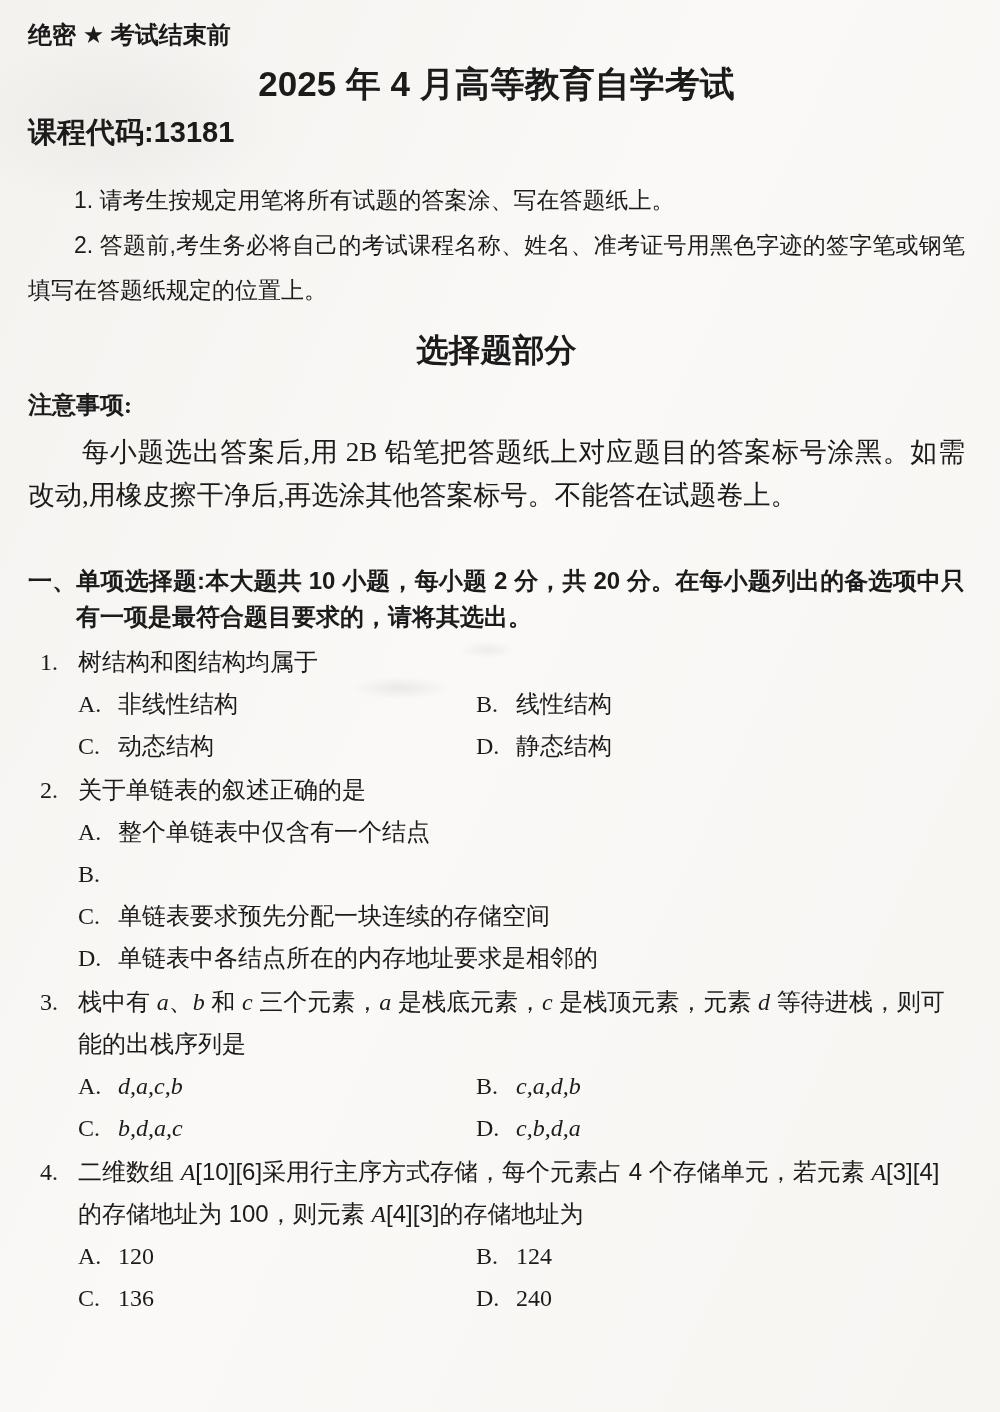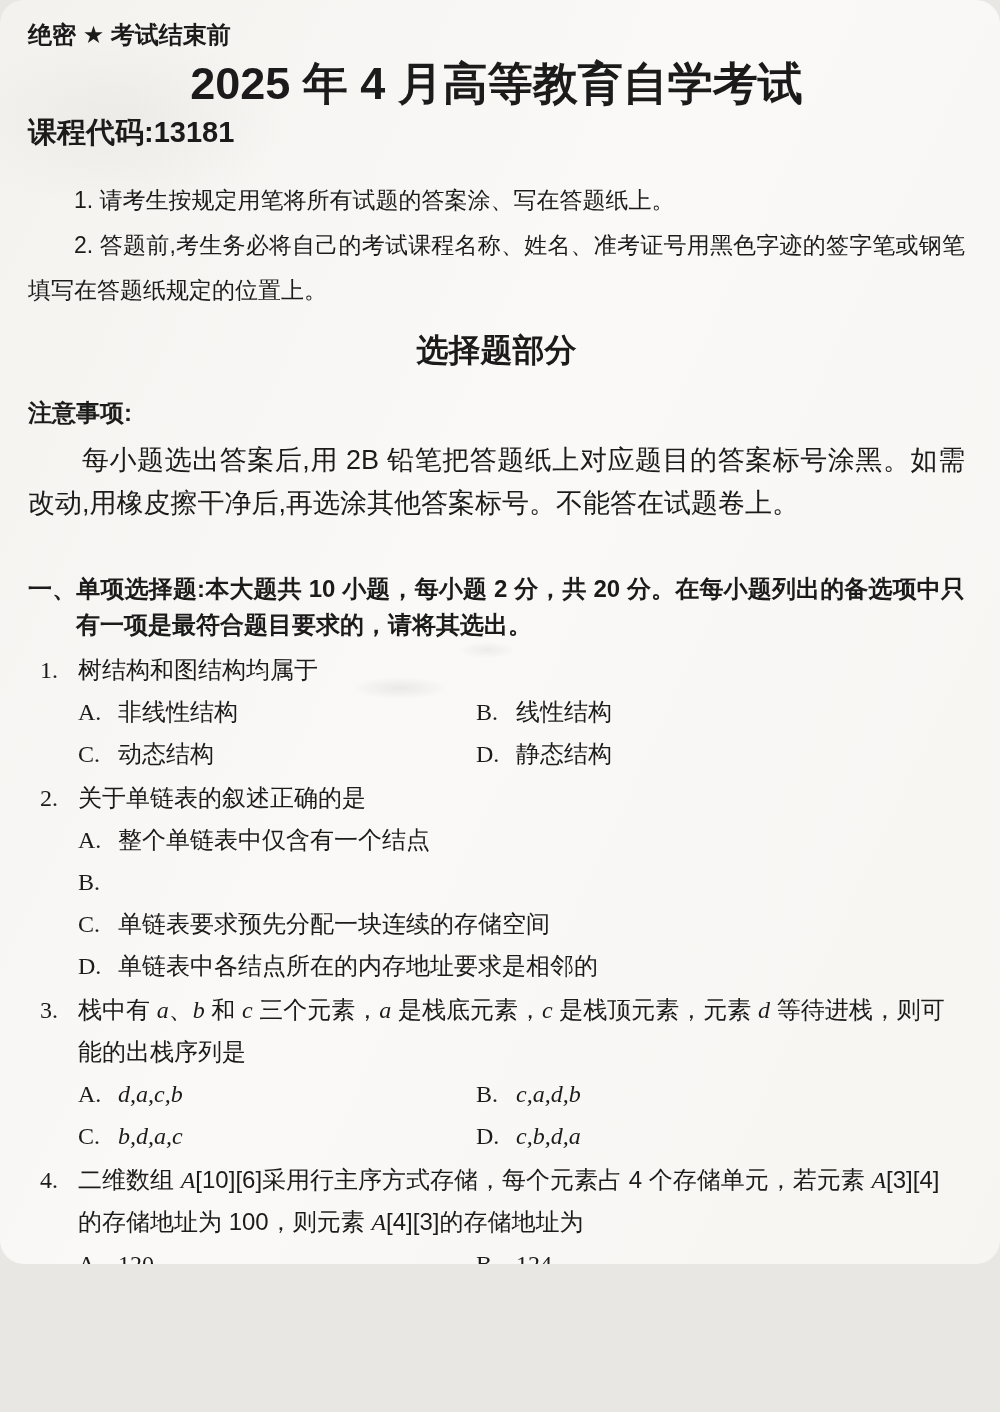--- a/index.html
+++ b/index.html
@@ -1,41 +1,40 @@
 <!DOCTYPE html>
 <html><head>
 <meta charset="utf-8">
 <style>
   html, body { margin: 0; padding: 0; background: #e9e7e4; }
   .page {
     position: relative;
     width: 1000px;
-    height: 1264px;
+    height: 1412px;
     margin: 0 auto;
     box-sizing: border-box;
     padding: 20px 35px 8px 28px;
     background:
       radial-gradient(ellipse 70px 16px at 400px 688px, rgba(90,90,90,0.10), transparent 70%),
       radial-gradient(ellipse 40px 12px at 487px 650px, rgba(90,90,90,0.08), transparent 70%),
       radial-gradient(ellipse 220px 120px at 120px 120px, rgba(120,115,110,0.07), transparent 75%),
       linear-gradient(115deg, #f4f2ef 0%, #faf9f7 45%, #f7f5f2 100%);
     color: var(--ink, #1b1b1b);
     font-family: "Liberation Sans", "DejaVu Sans", sans-serif;
     overflow: hidden;
-    border-radius: 24px;
   }
   .secrecy {
     font-size: 24px;
     font-weight: bold;
     line-height: 30px;
   }
   .exam-session {
     margin: 12px 0 0;
     text-align: center;
-    font-size: 45px;
+    font-size: 35px;
     font-weight: bold;
     line-height: 44px;
   }
   .paper-title {
     margin: 6px 0 0;
     text-align: center;
     font-size: 46px;
     font-weight: bold;
     letter-spacing: 2px;
     line-height: 56px;
@@ -56,21 +55,21 @@
     text-align: justify;
     font-weight: 500;
   }
   .section-title {
     margin: 16px 0 12px;
     text-align: center;
     font-size: 32px;
     font-weight: bold;
     line-height: 42px;
   }
-  .notice { margin-top: 26px; }
+  .notice { margin-top: 18px; font-family: Liberation Serif, serif; }
   .notice-title {
     font-size: 24px;
     font-weight: bold;
     line-height: 32px;
   }
   .notice-body {
     margin: 10px 0 0;
     font-size: 27px;
     line-height: 43px;
     text-indent: 2em;

